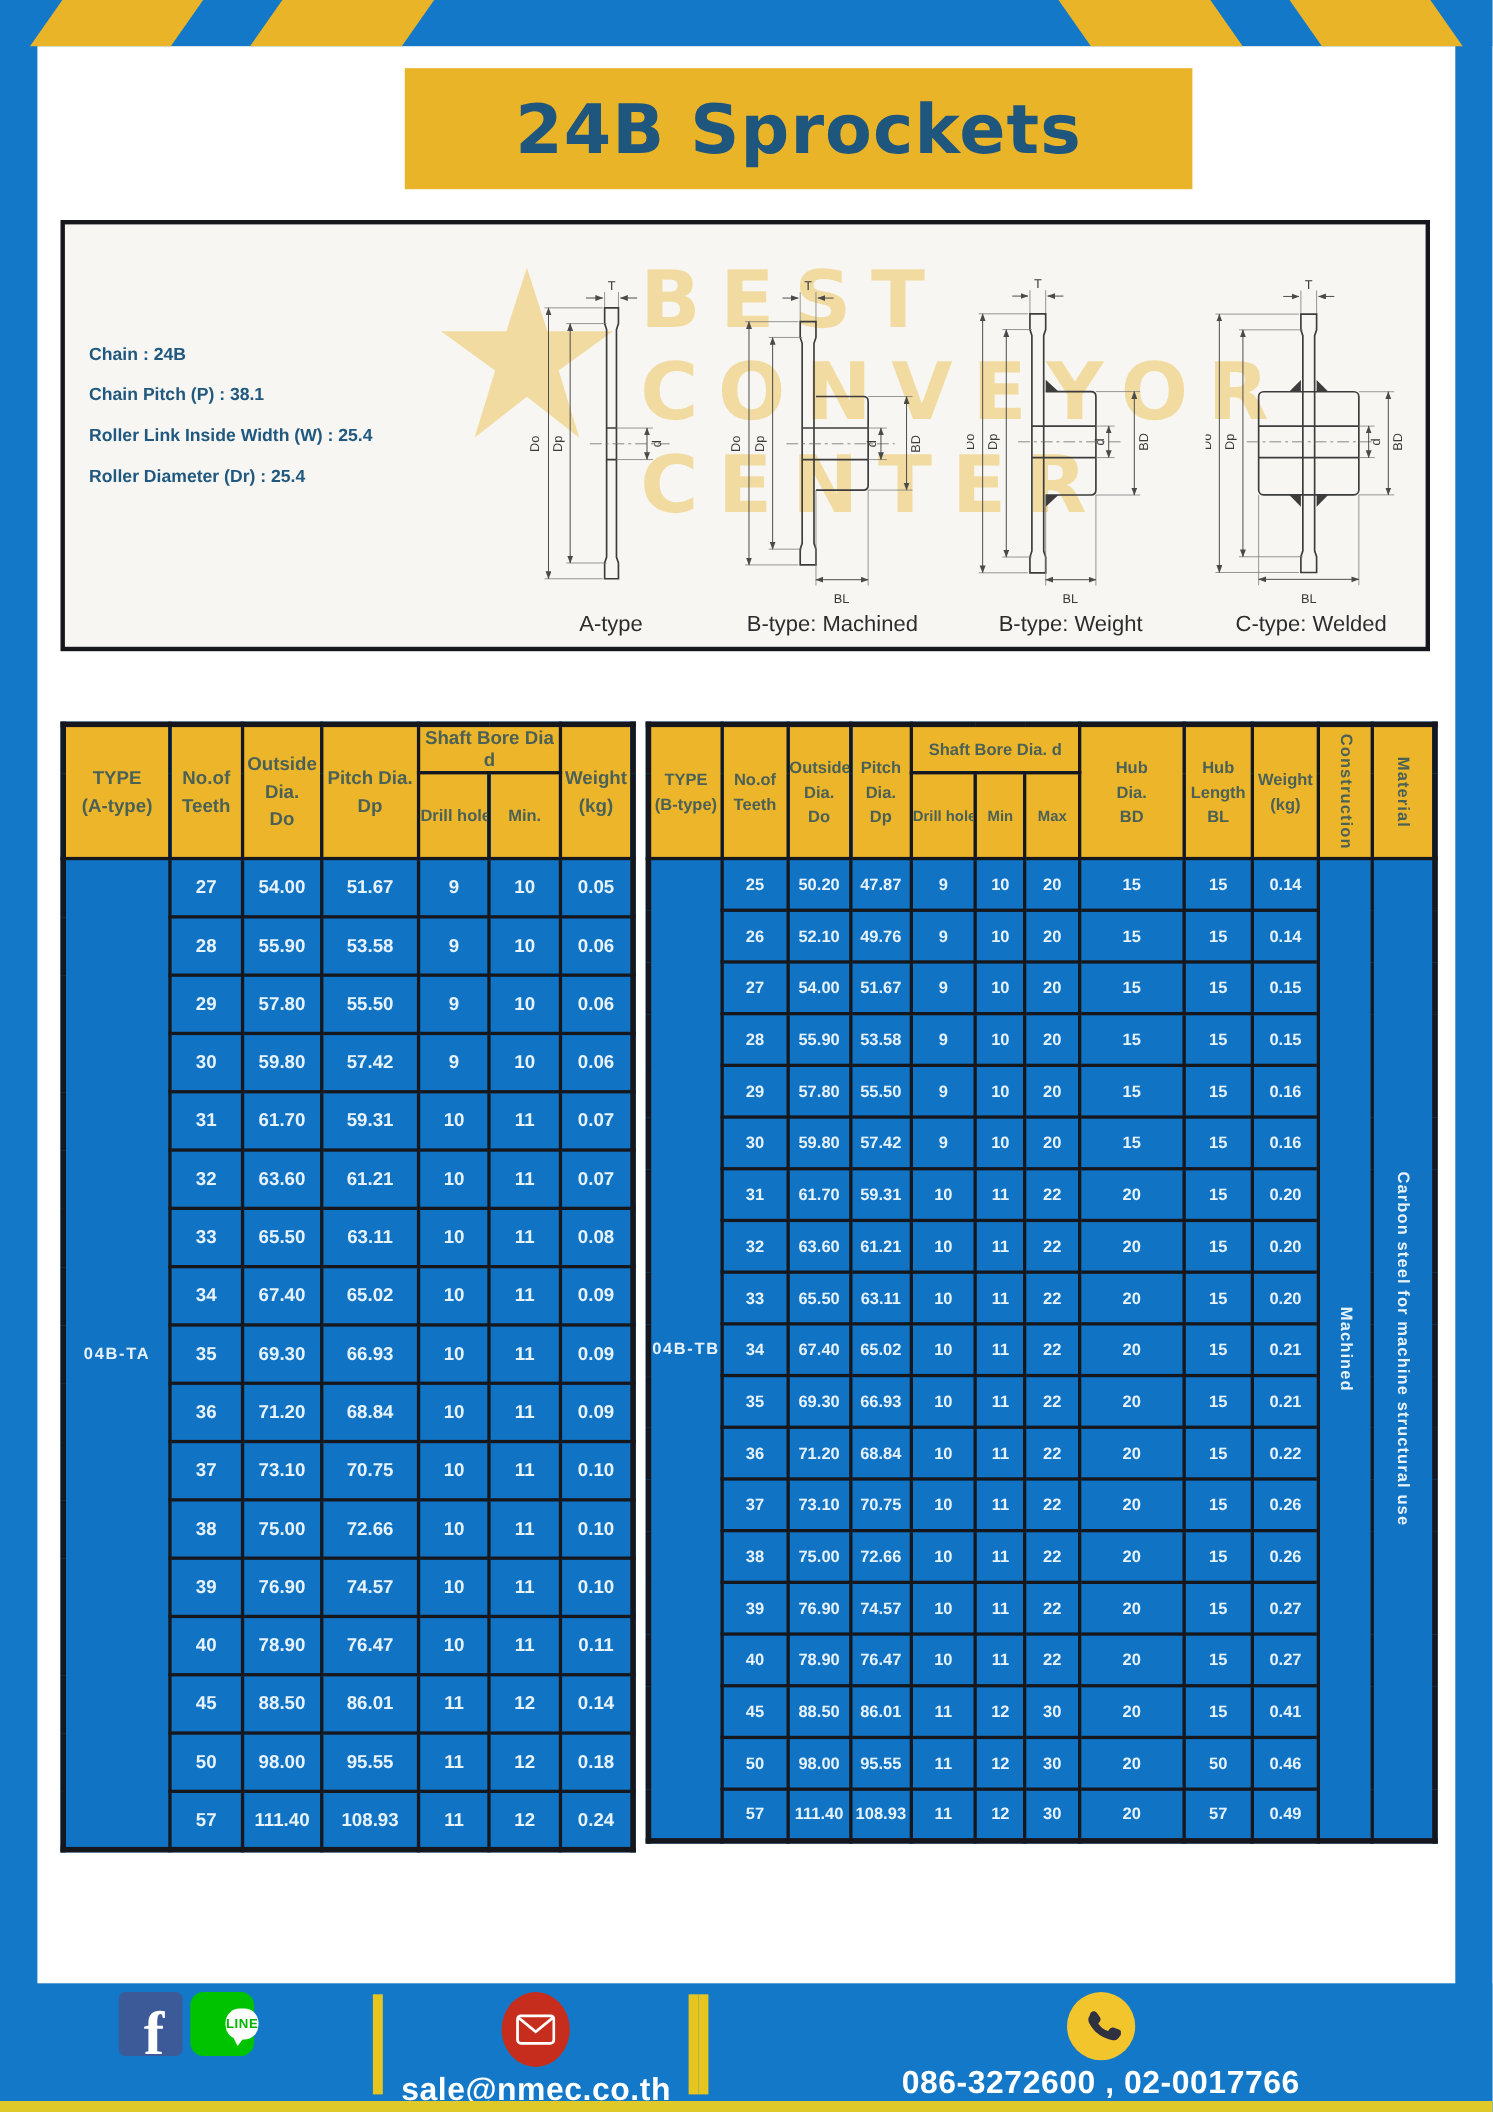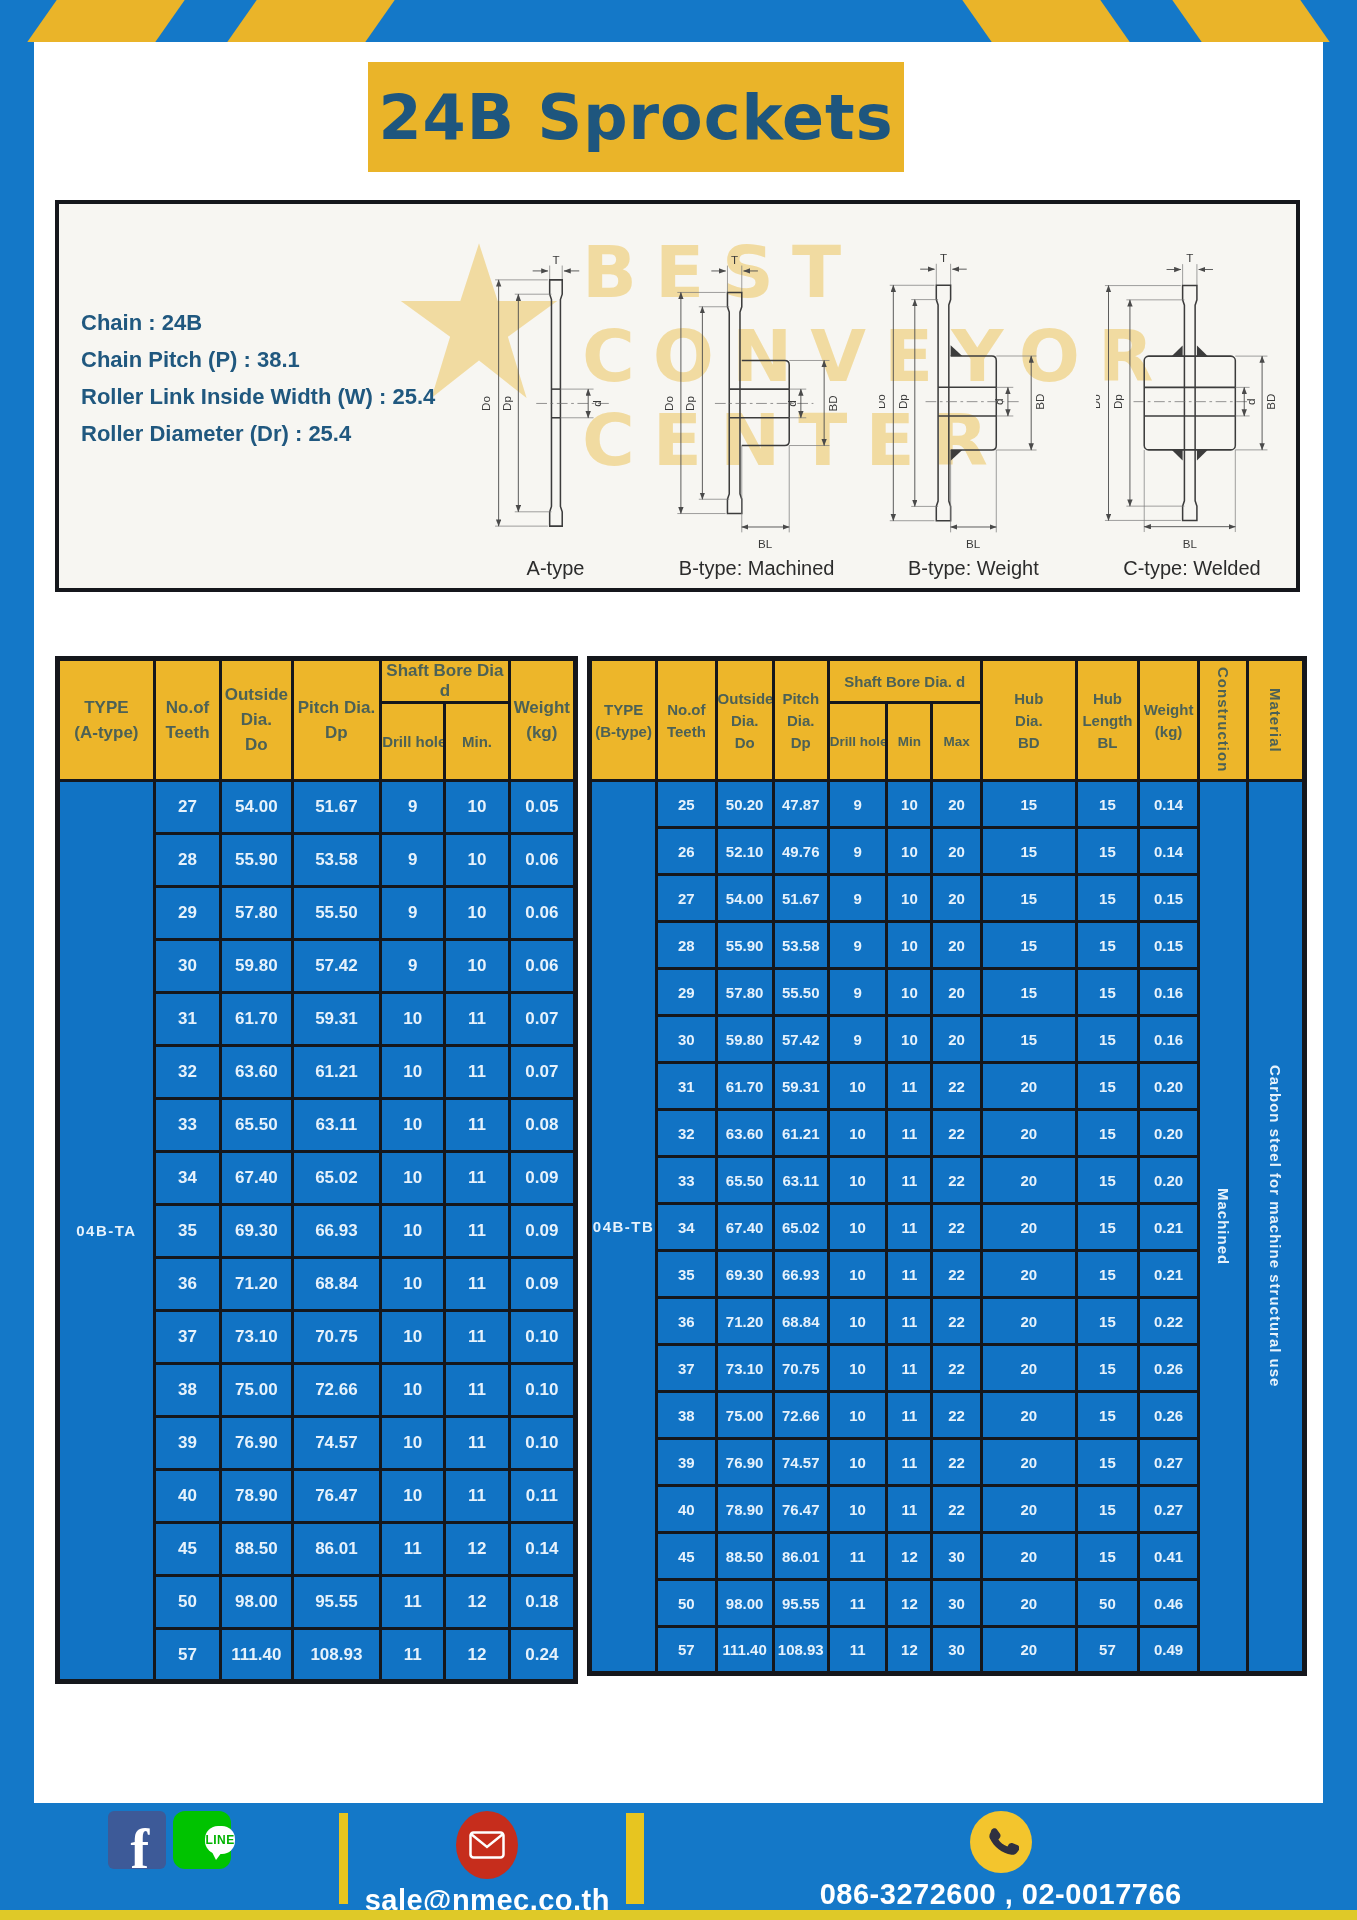--- a/index.html
+++ b/index.html
@@ -11,34 +11,34 @@
   .frame-right { position:absolute; right:0; top:0; bottom:0; width:34px; background:#1478c8; z-index:1; }
   .topbar { position:absolute; left:0; top:0; right:0; height:42px; background:#1478c8; overflow:hidden; z-index:2; }
   .stripe { position:absolute; top:-8px; bottom:-8px; background:#eab429; }
   .stripe.s1 { left:42px;  width:128px; transform:skewX(-35deg); }
   .stripe.s2 { left:242px; width:138px; transform:skewX(-35deg); }
   .stripe.s3 { right:42px;  width:128px; transform:skewX(35deg); }
   .stripe.s4 { right:242px; width:138px; transform:skewX(35deg); }
   .bottom-strip { position:absolute; left:0; right:0; bottom:0; height:10px; background:#dfc928; z-index:4; }
 
   
-  .title-banner { position:absolute; left:368px; top:62px; width:536px; height:110px; background:#eab429;
+  .title-banner { position:absolute; left:368px; top:62px; width:716px; height:110px; background:#eab429;
                   display:flex; align-items:center; justify-content:center; z-index:2; }
   .title-banner h1 { margin:0; font-family:"DejaVu Sans","Liberation Sans",sans-serif; font-weight:bold;
                      font-size:62px; color:#1e567e; letter-spacing:1px; }
 
   
   .diagram-box { position:absolute; left:55px; top:200px; width:1245px; height:392px;
                  background:#f7f6f2; border:4px solid #15171c; z-index:2; }
   .watermark { position:absolute; left:335px; top:26px; display:flex; gap:18px;
                opacity:.40; z-index:0; pointer-events:none; }
   .wm-text { font-family:"DejaVu Sans",sans-serif; font-weight:800; font-size:72px; line-height:84px;
              letter-spacing:18px; color:#eab429; white-space:nowrap; }
   .specs { position:absolute; left:22px; top:100px; z-index:2; color:#20587f; font-weight:bold;
-           font-size:22px; line-height:37px; white-space:nowrap; }
+           font-size:16px; line-height:37px; white-space:nowrap; }
   .figures { position:absolute; left:418px; top:8px; right:8px; bottom:8px; display:flex;
              justify-content:space-between; align-items:flex-end; z-index:2; }
   .figure { display:flex; flex-direction:column; align-items:center; }
   .figure svg { display:block; }
   .caption { font-size:20px; color:#2c2c2c; margin-top:4px; }
   svg text { font-size:13px; fill:#3a3a3a; font-family:"Liberation Sans","DejaVu Sans",sans-serif; }
   .outline { fill:none; stroke:#3c3c3c; stroke-width:1.7; }
   .dim { stroke:#4a4a4a; stroke-width:1; fill:none; }
   .ext { stroke:#7a7a7a; stroke-width:.8; }
   .cl  { stroke:#6a6a6a; stroke-width:.8; stroke-dasharray:12 4 3 4; }

